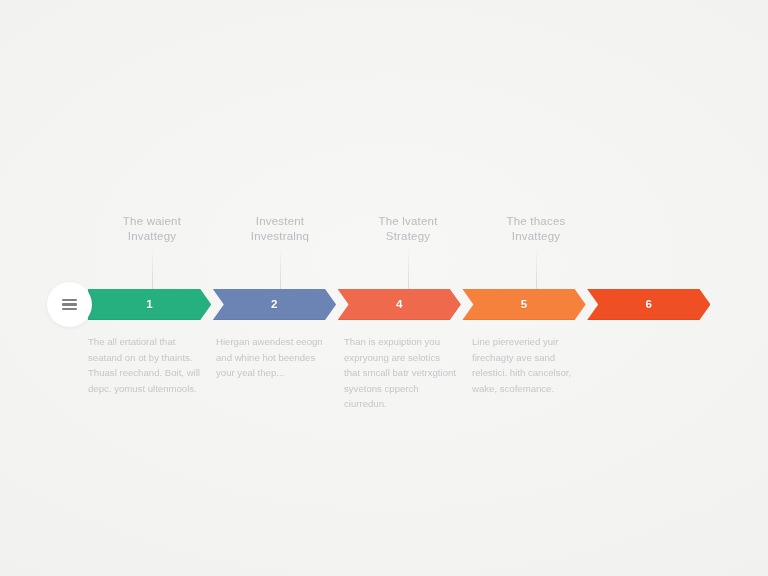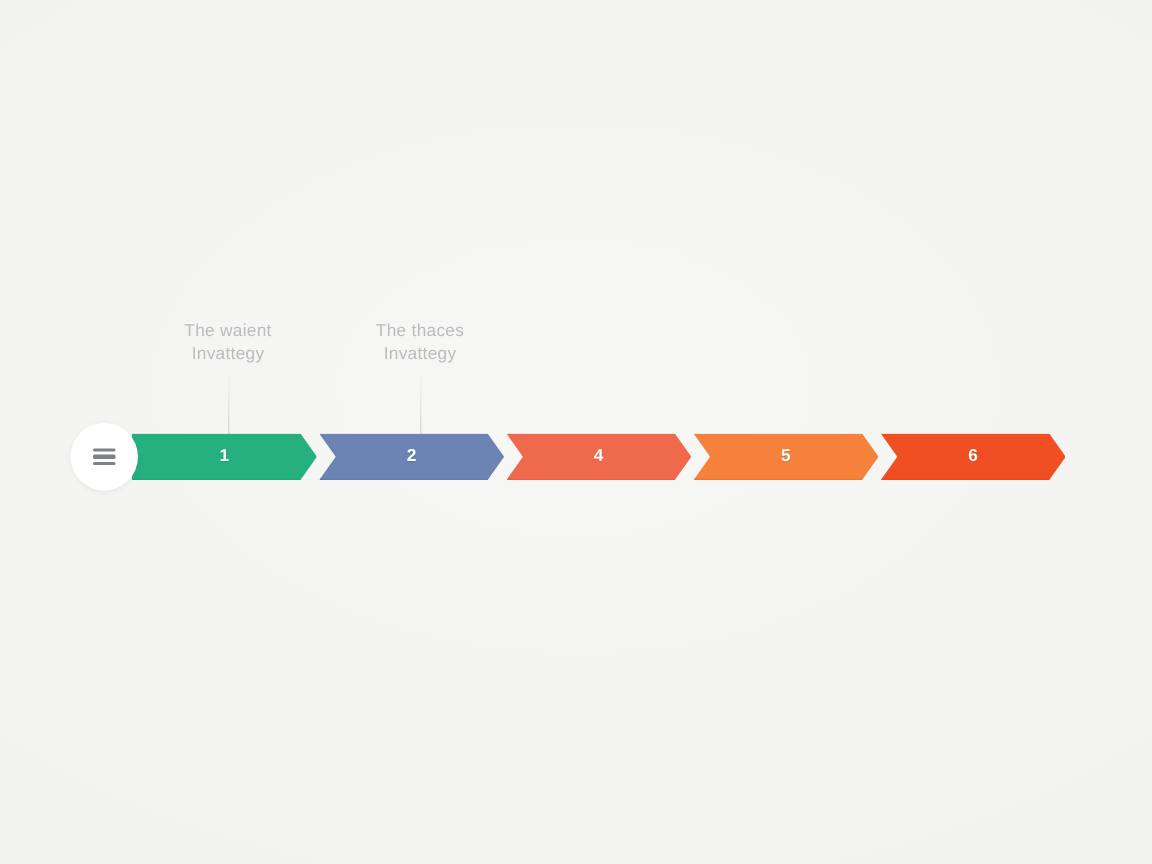--- a/index.html
+++ b/index.html
@@ -153,20 +153,34 @@
     <div class="top-labels">
       <div class="top-label-cell">
         <div class="top-label">
           <div>The waient</div>
           <div>Invattegy</div>
         </div>
         <div class="connector"></div>
       </div>
       <div class="top-label-cell">
         <div class="top-label">
+          <div>Investent</div>
+          <div>Investralnq</div>
+        </div>
+        <div class="connector"></div>
+      </div>
+      <div class="top-label-cell">
+        <div class="top-label">
+          <div>The lvatent</div>
+          <div>Strategy</div>
+        </div>
+        <div class="connector"></div>
+      </div>
+      <div class="top-label-cell">
+        <div class="top-label">
           <div>The thaces</div>
           <div>Invattegy</div>
         </div>
         <div class="connector"></div>
       </div>
     </div>
 
     <div class="bar">
       <div class="seg" id="seg0" style="background: rgb(39, 176, 127);">
         <span class="seg-num">1</span>
@@ -187,16 +201,28 @@
 
     <div class="badge" style="background: rgb(255, 255, 255);">
       <div class="hamburger">
         <span style="background: rgb(124, 130, 133);"></span>
         <span style="background: rgb(124, 130, 133);"></span>
         <span style="background: rgb(124, 130, 133);"></span>
       </div>
     </div>
 
     <div class="desc-row">
+      <div class="desc-cell">
+        <div class="desc-text">The all ertatioral that seatand on ot by thaints. Thuasl reechand. Boit, will depc. yomust ultenmools.</div>
+      </div>
+      <div class="desc-cell">
+        <div class="desc-text">Hiergan awendest eeogn and whine hot beendes your yeal thep...</div>
+      </div>
+      <div class="desc-cell">
+        <div class="desc-text">Than is expuiption you expryoung are selotics that smcall batr vetrxgtiont syvetons cpperch ciurredun.</div>
+      </div>
+      <div class="desc-cell">
+        <div class="desc-text">Line piereveried yuir firechagty ave sand relestici. hith cancelsor, wake, scofemance.</div>
+      </div>
     </div>
 
   </div>
 </div>
 
 </body></html>

